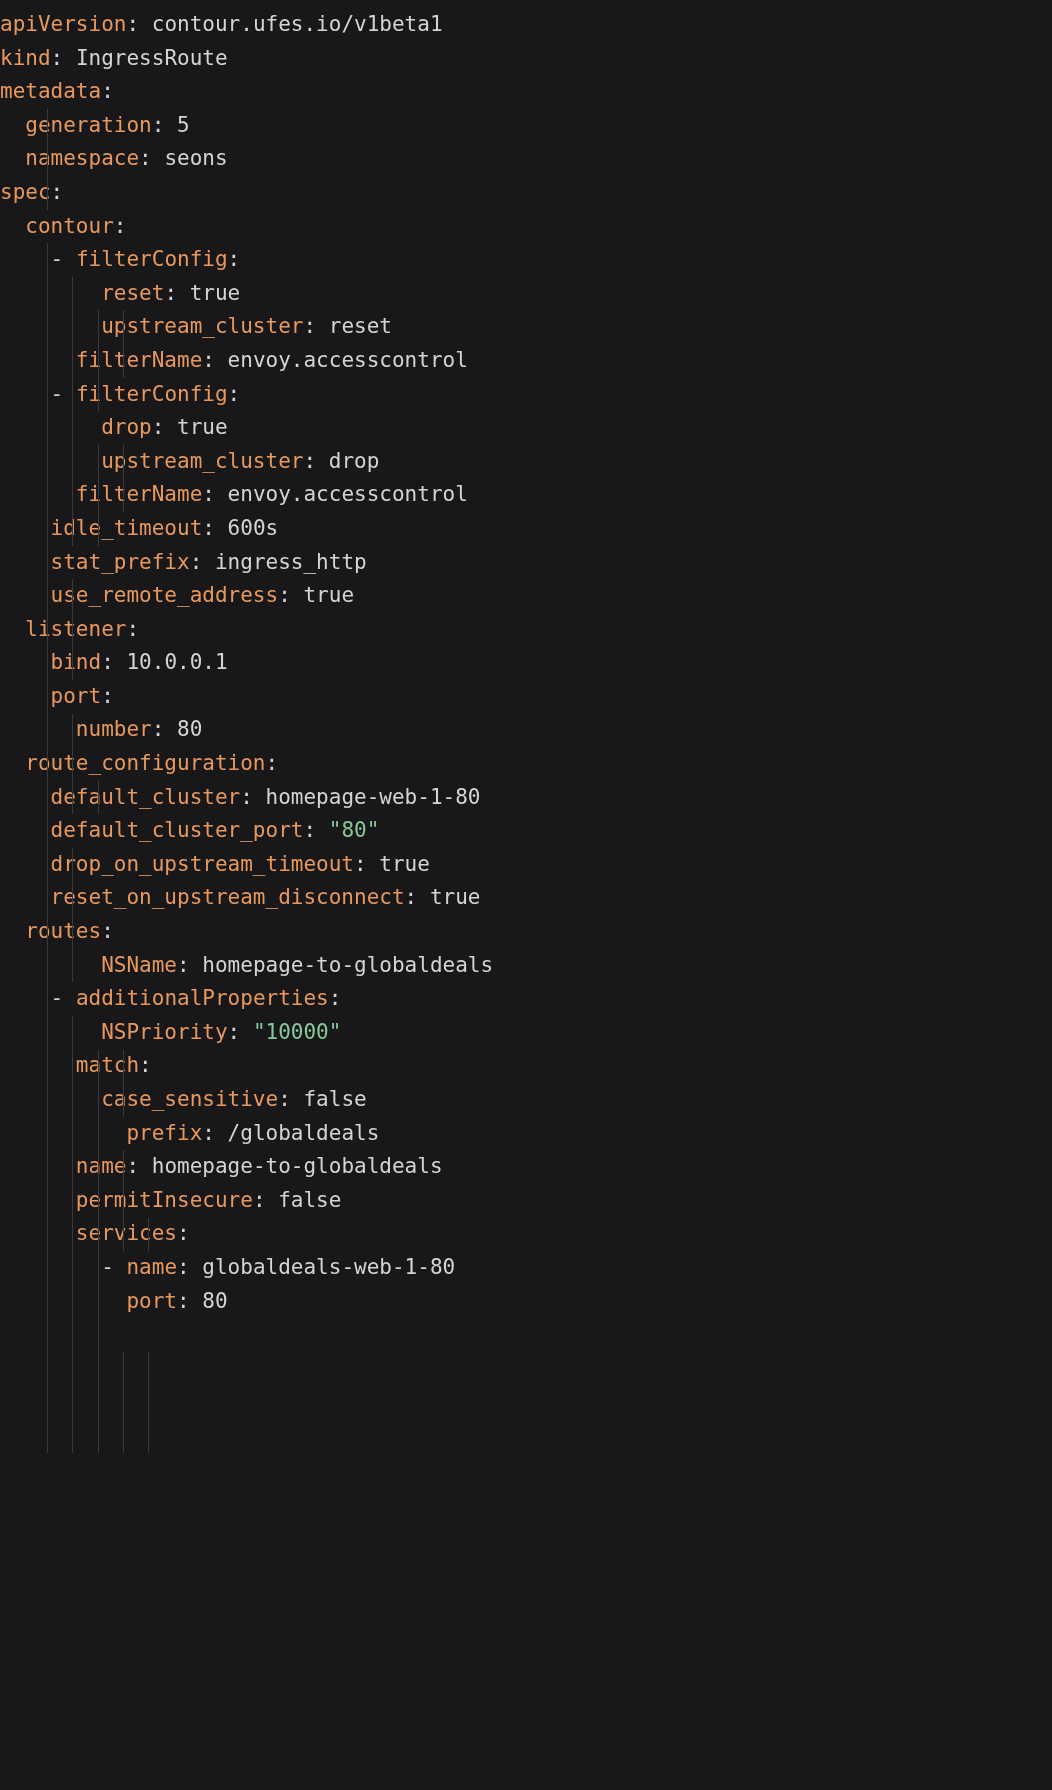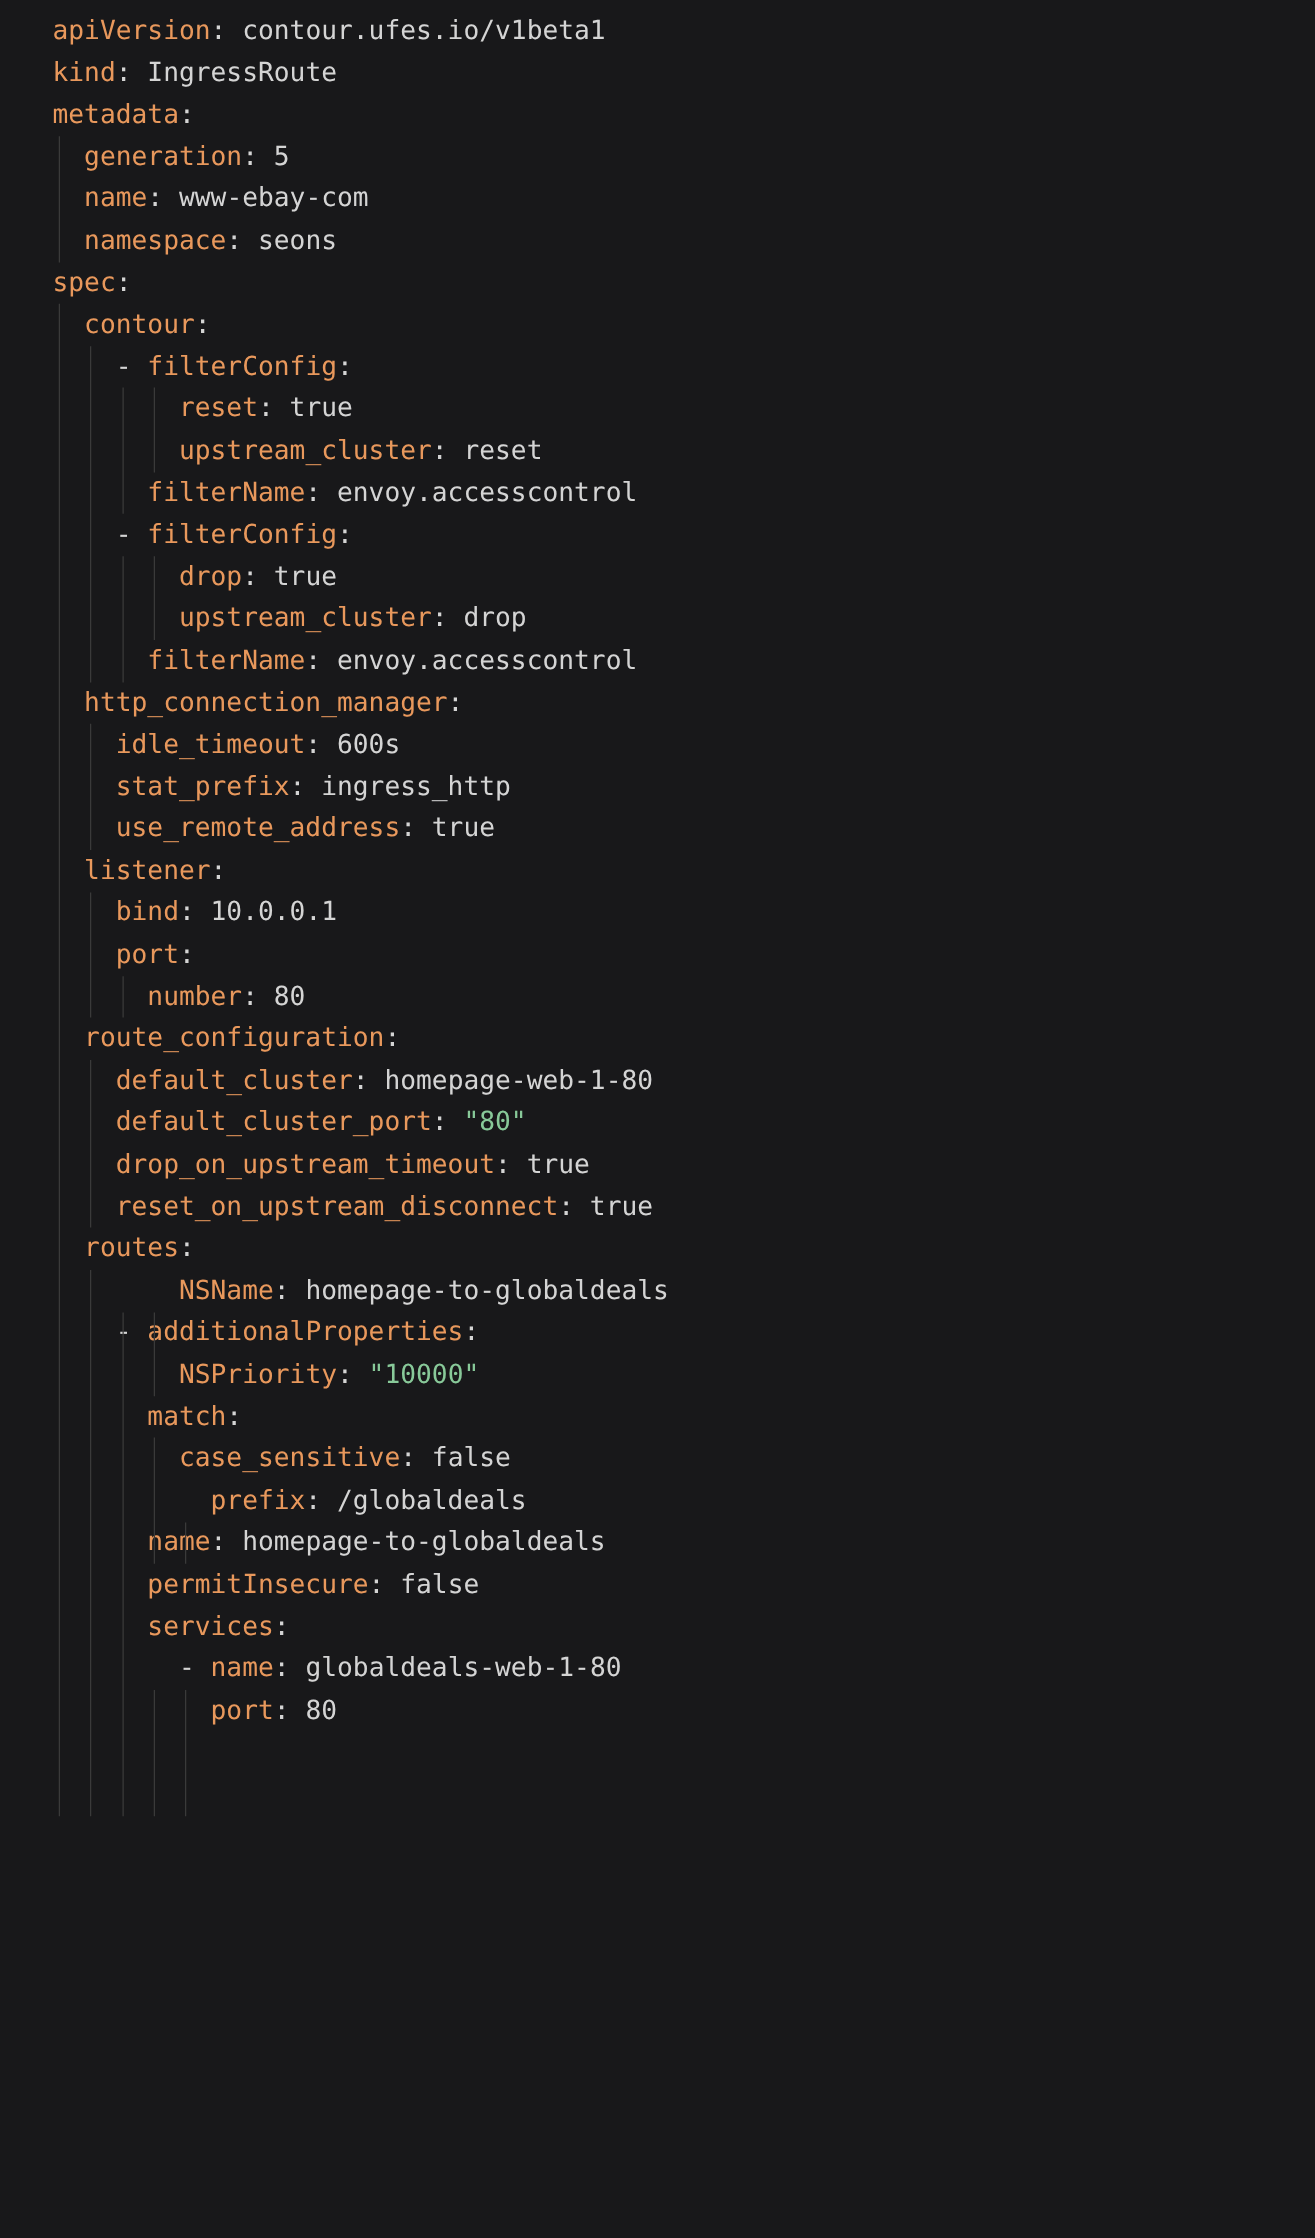--- a/index.html
+++ b/index.html
@@ -12,21 +12,20 @@
       font-family: 'SF Mono', 'Monaco', 'Menlo', 'Consolas', monospace;
       font-size: 21px;
       line-height: 33.6px;
       color: #d4d4d4;
       padding: 8px 0;
       width: 1052px;
       height: 1790px;
       overflow: hidden;
     }
     .code-container {
-      padding-left: 42px;
       position: relative;
     }
     .line {
       white-space: pre;
       height: 33.6px;
       position: relative;
     }
     .key {
       color: #e8985c;
     }
@@ -51,33 +50,31 @@
     }
   </style>
 </head>
 <body>
 
 <div class="code-container" id="code-root">
     <div class="line"><span class="val"></span><span class="key">apiVersion</span><span class="colon">: </span><span class="val">contour.ufes.io/v1beta1</span></div>
     <div class="line"><span class="val"></span><span class="key">kind</span><span class="colon">: </span><span class="val">IngressRoute</span></div>
     <div class="line"><span class="val"></span><span class="key">metadata</span><span class="colon">:</span></div>
     <div class="line"><span class="val">  </span><span class="key">generation</span><span class="colon">: </span><span class="val">5</span></div>
-    <div class="line"><span class="val">  </span><span class="key">name</span><span class="colon">: </span><span class="val">www-ebay-com</span></div>
     <div class="line"><span class="val">  </span><span class="key">namespace</span><span class="colon">: </span><span class="val">seons</span></div>
     <div class="line"><span class="val"></span><span class="key">spec</span><span class="colon">:</span></div>
     <div class="line"><span class="val">  </span><span class="key">contour</span><span class="colon">:</span></div>
     <div class="line"><span class="val">    </span><span class="dash">- </span><span class="key">filterConfig</span><span class="colon">:</span></div>
     <div class="line"><span class="val">        </span><span class="key">reset</span><span class="colon">: </span><span class="val">true</span></div>
     <div class="line"><span class="val">        </span><span class="key">upstream_cluster</span><span class="colon">: </span><span class="val">reset</span></div>
     <div class="line"><span class="val">      </span><span class="key">filterName</span><span class="colon">: </span><span class="val">envoy.accesscontrol</span></div>
     <div class="line"><span class="val">    </span><span class="dash">- </span><span class="key">filterConfig</span><span class="colon">:</span></div>
     <div class="line"><span class="val">        </span><span class="key">drop</span><span class="colon">: </span><span class="val">true</span></div>
     <div class="line"><span class="val">        </span><span class="key">upstream_cluster</span><span class="colon">: </span><span class="val">drop</span></div>
     <div class="line"><span class="val">      </span><span class="key">filterName</span><span class="colon">: </span><span class="val">envoy.accesscontrol</span></div>
-    <div class="line"><span class="val">  </span><span class="key">http_connection_manager</span><span class="colon">:</span></div>
     <div class="line"><span class="val">    </span><span class="key">idle_timeout</span><span class="colon">: </span><span class="val">600s</span></div>
     <div class="line"><span class="val">    </span><span class="key">stat_prefix</span><span class="colon">: </span><span class="val">ingress_http</span></div>
     <div class="line"><span class="val">    </span><span class="key">use_remote_address</span><span class="colon">: </span><span class="val">true</span></div>
     <div class="line"><span class="val">  </span><span class="key">listener</span><span class="colon">:</span></div>
     <div class="line"><span class="val">    </span><span class="key">bind</span><span class="colon">: </span><span class="val">10.0.0.1</span></div>
     <div class="line"><span class="val">    </span><span class="key">port</span><span class="colon">:</span></div>
     <div class="line"><span class="val">      </span><span class="key">number</span><span class="colon">: </span><span class="val">80</span></div>
     <div class="line"><span class="val">  </span><span class="key">route_configuration</span><span class="colon">:</span></div>
     <div class="line"><span class="val">    </span><span class="key">default_cluster</span><span class="colon">: </span><span class="val">homepage-web-1-80</span></div>
     <div class="line"><span class="val">    </span><span class="key">default_cluster_port</span><span class="colon">: </span><span class="str">"80"</span></div>

